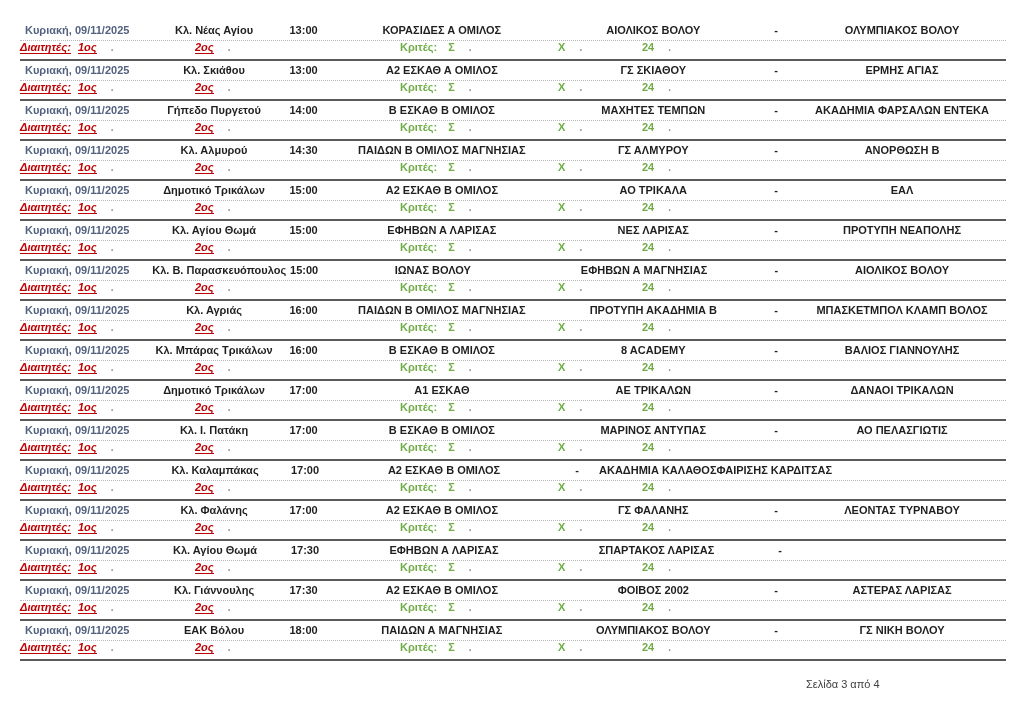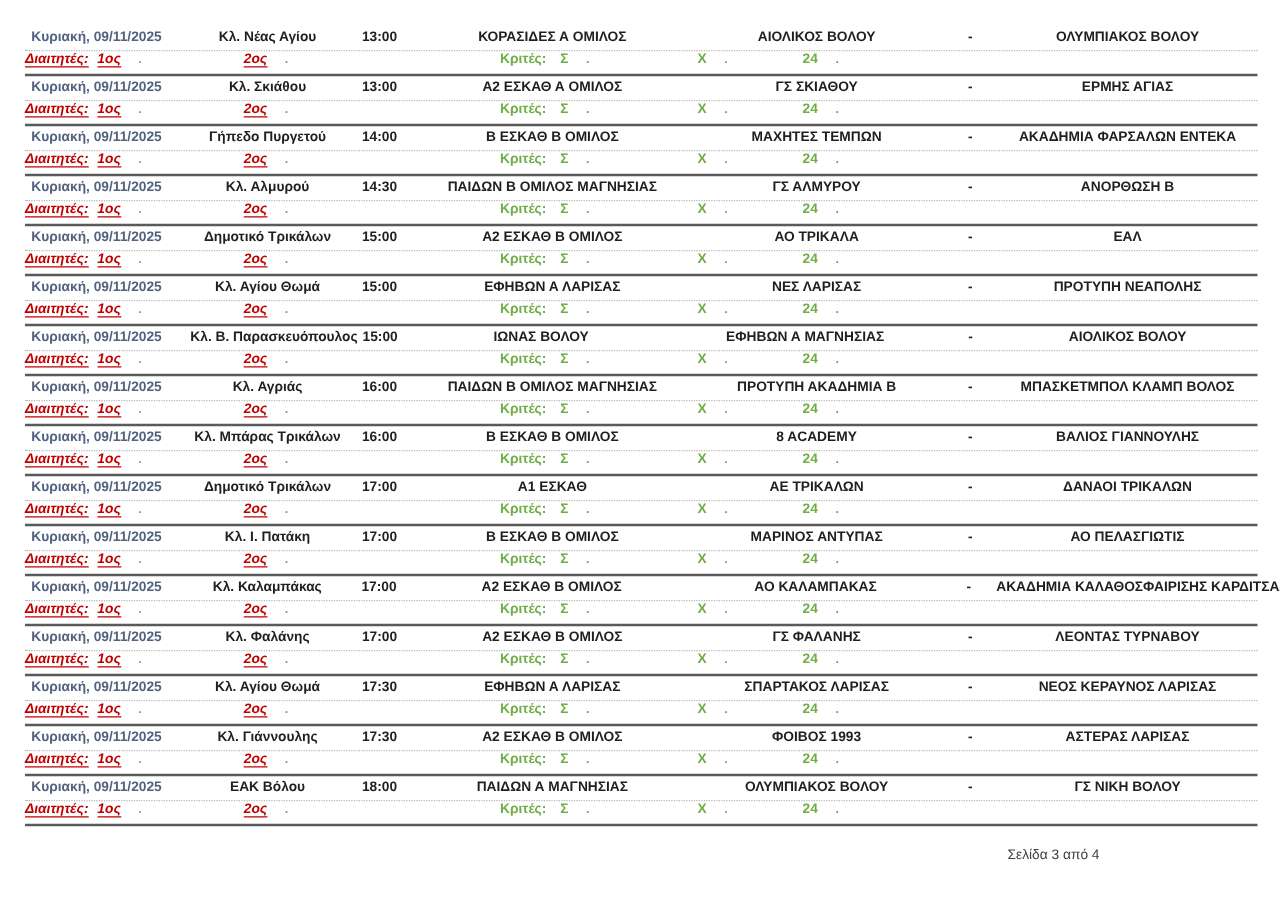--- a/index.html
+++ b/index.html
@@ -434,21 +434,20 @@
       </span>
     </div>
   </div>
 
   <div class="game-block">
     <div class="line1">
       <span class="cell c-date">Κυριακή, 09/11/2025</span>
       <span class="cell c-venue">Κλ. Καλαμπάκας</span>
       <span class="cell c-time">17:00</span>
       <span class="cell c-cat">Α2 ΕΣΚΑΘ Β ΟΜΙΛΟΣ</span>
-      <span class="cell c-home">ΑΟ ΚΑΛΑΜΠΑΚΑΣ</span>
       <span class="cell c-dash">-</span>
       <span class="cell c-away">ΑΚΑΔΗΜΙΑ ΚΑΛΑΘΟΣΦΑΙΡΙΣΗΣ ΚΑΡΔΙΤΣΑΣ</span>
     </div>
     <div class="line2">
       <span class="seg s1">
         <span class="red-u">Διαιτητές:</span>
         <span class="red-u" style="margin-left:4px;">1ος</span>
         <span class="dot">.</span>
       </span>
       <span class="seg s2">
@@ -508,21 +507,20 @@
   </div>
 
   <div class="game-block">
     <div class="line1">
       <span class="cell c-date">Κυριακή, 09/11/2025</span>
       <span class="cell c-venue">Κλ. Αγίου Θωμά</span>
       <span class="cell c-time">17:30</span>
       <span class="cell c-cat">ΕΦΗΒΩΝ Α ΛΑΡΙΣΑΣ</span>
       <span class="cell c-home">ΣΠΑΡΤΑΚΟΣ ΛΑΡΙΣΑΣ</span>
       <span class="cell c-dash">-</span>
-      <span class="cell c-away">ΝΕΟΣ ΚΕΡΑΥΝΟΣ ΛΑΡΙΣΑΣ</span>
     </div>
     <div class="line2">
       <span class="seg s1">
         <span class="red-u">Διαιτητές:</span>
         <span class="red-u" style="margin-left:4px;">1ος</span>
         <span class="dot">.</span>
       </span>
       <span class="seg s2">
         <span class="red-u">2ος</span>
         <span class="dot">.</span>
@@ -542,21 +540,21 @@
       </span>
     </div>
   </div>
 
   <div class="game-block">
     <div class="line1">
       <span class="cell c-date">Κυριακή, 09/11/2025</span>
       <span class="cell c-venue">Κλ. Γιάννουλης</span>
       <span class="cell c-time">17:30</span>
       <span class="cell c-cat">Α2 ΕΣΚΑΘ Β ΟΜΙΛΟΣ</span>
-      <span class="cell c-home">ΦΟΙΒΟΣ 1993</span>
+      <span class="cell c-home">ΦΟΙΒΟΣ 2002</span>
       <span class="cell c-dash">-</span>
       <span class="cell c-away">ΑΣΤΕΡΑΣ ΛΑΡΙΣΑΣ</span>
     </div>
     <div class="line2">
       <span class="seg s1">
         <span class="red-u">Διαιτητές:</span>
         <span class="red-u" style="margin-left:4px;">1ος</span>
         <span class="dot">.</span>
       </span>
       <span class="seg s2">

